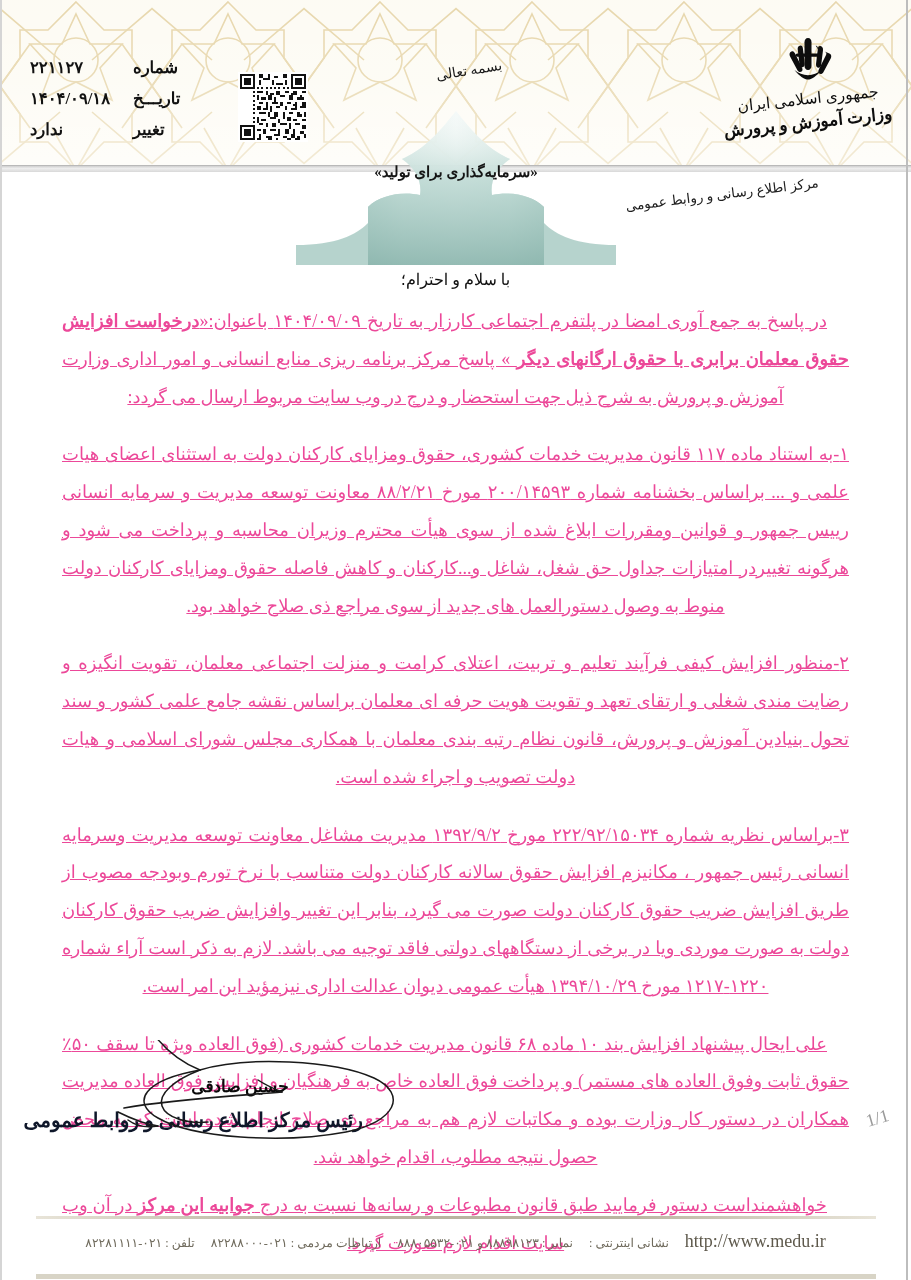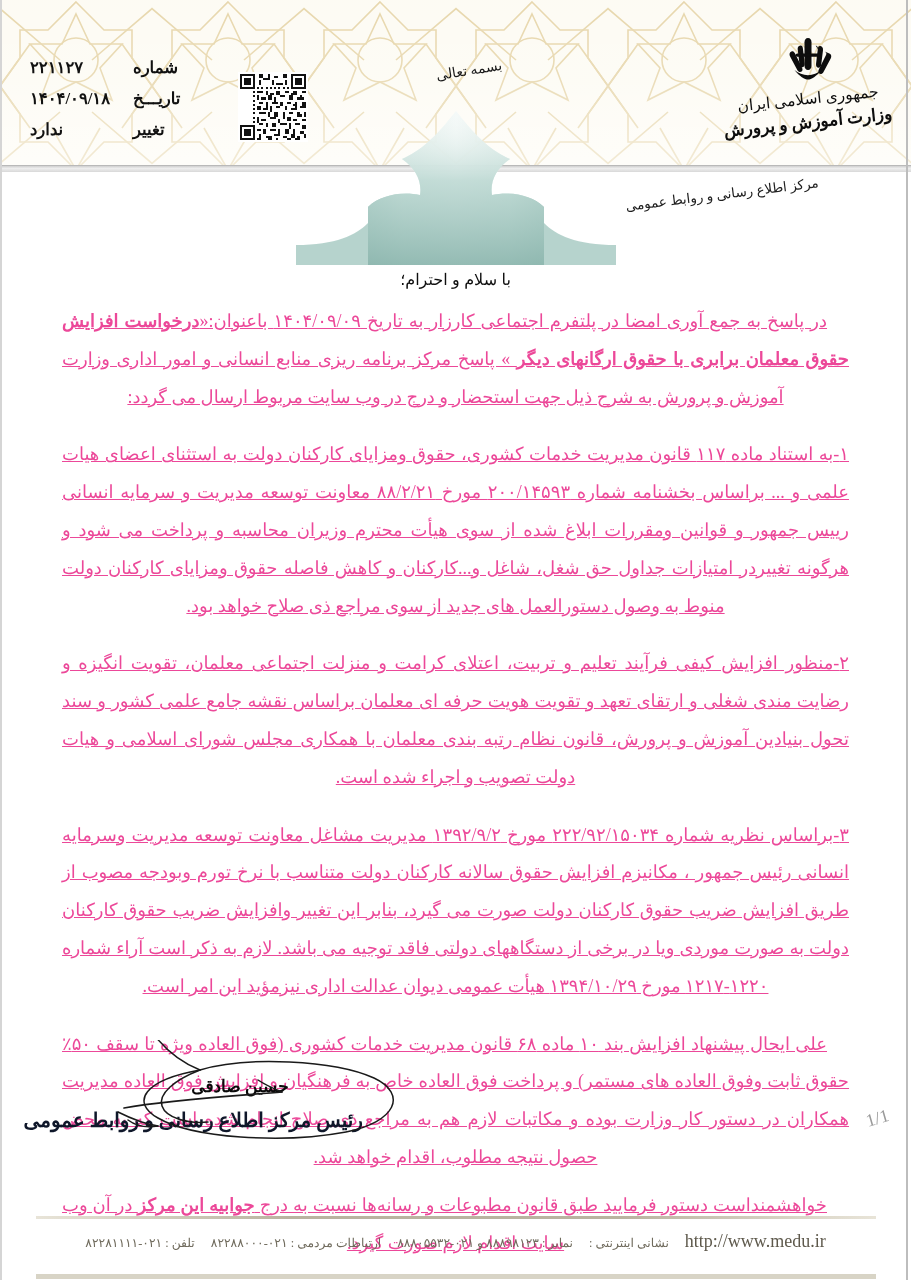--- a/index.html
+++ b/index.html
@@ -178,21 +178,21 @@
     color: #0a0a0a;
     letter-spacing: 0.1px;
   }
 
   #greeting {
     padding: 0 62px 0 62px;
     text-align: center;
     font-size: 16px;
     color: #0f0f0f;
     margin-bottom: 14px;
-    font-family: Liberation Sans, sans-serif;
+    font-family: Liberation Serif, serif;
   }
 
   .para {
     padding: 0 62px 0 62px;
     font-family: "Liberation Serif", serif;
     font-size: 18px;
     line-height: 2.1;
     color: #ec4899;
     text-align: justify;
     text-align-last: center;
@@ -367,20 +367,21 @@
              C 214 96, 236 100, 248 112
              L 248 170 L 72 170 L 72 112
              C 84 100, 106 96, 124 100
              C 126 86, 120 74, 106 64
              C 124 56, 138 44, 160 16 Z" fill="url(#archGrad)"></path>
 
     <path d="M0 150 C 40 150, 60 140, 72 128 L 72 170 L 0 170 Z" fill="#a9cbc4" opacity="0.85"></path>
     <path d="M320 150 C 280 150, 260 140, 248 128 L 248 170 L 320 170 Z" fill="#a9cbc4" opacity="0.85"></path>
   </svg>
 
+  <div id="slogan">«سرمایه‌گذاری برای تولید»</div>
 
   <div id="header-fields">
     <div class="hf-row">
       <span class="hf-label">شماره</span>
       <span class="hf-value">۲۲۱۱۲۷</span>
     </div>
     <div class="hf-row">
       <span class="hf-label">تاریـــخ</span>
       <span class="hf-value">۱۴۰۴/۰۹/۱۸</span>
     </div>

